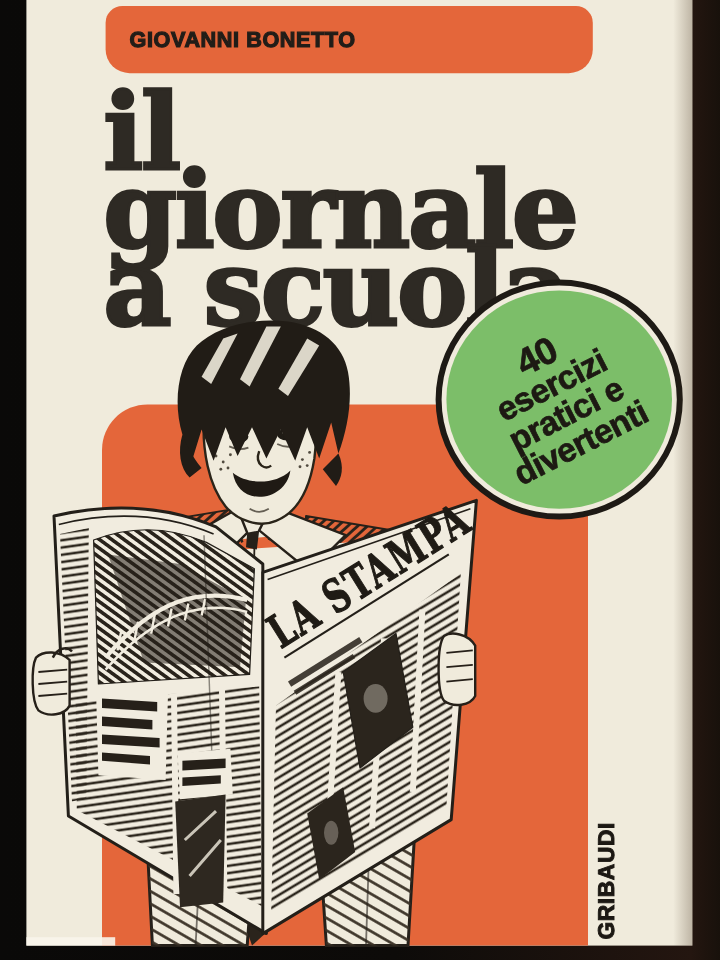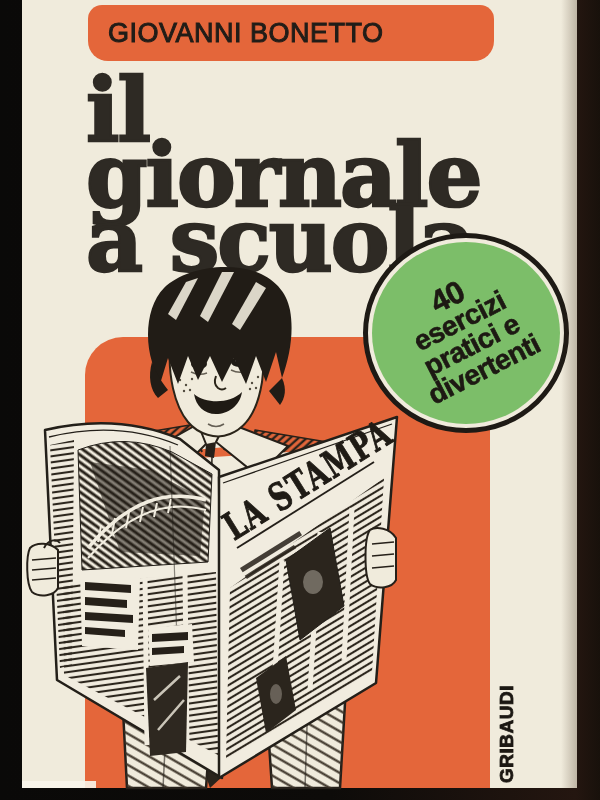--- a/index.html
+++ b/index.html
@@ -19,21 +19,21 @@
   .page-edge{
     position:absolute;left:0;bottom:0;width:74px;height:7px;
     background:#f8f5eb;opacity:.9;
   }
   .author-bar{
     position:absolute;left:66px;top:5px;width:406px;height:56px;
     background:#E4663A;border-radius:14px 14px 20px 20px;
     display:flex;align-items:center;padding-left:20px;box-sizing:border-box;
   }
   .author-bar span{
-    font-size:27px;font-weight:normal;letter-spacing:.5px;color:#211d18;
+    font-size:18px;font-weight:bold;letter-spacing:.5px;color:#211d18;
     -webkit-text-stroke:1px #211d18;
   }
   .title{
     position:absolute;left:64px;top:78px;width:460px;
     font-family:"DejaVu Serif",serif;font-weight:bold;
     font-size:88px;line-height:65px;letter-spacing:-2px;color:#2e2a24;
     -webkit-text-stroke:2.5px #2e2a24;
   }
   .orange-panel{
     position:absolute;left:63px;top:337px;width:405px;height:451px;

